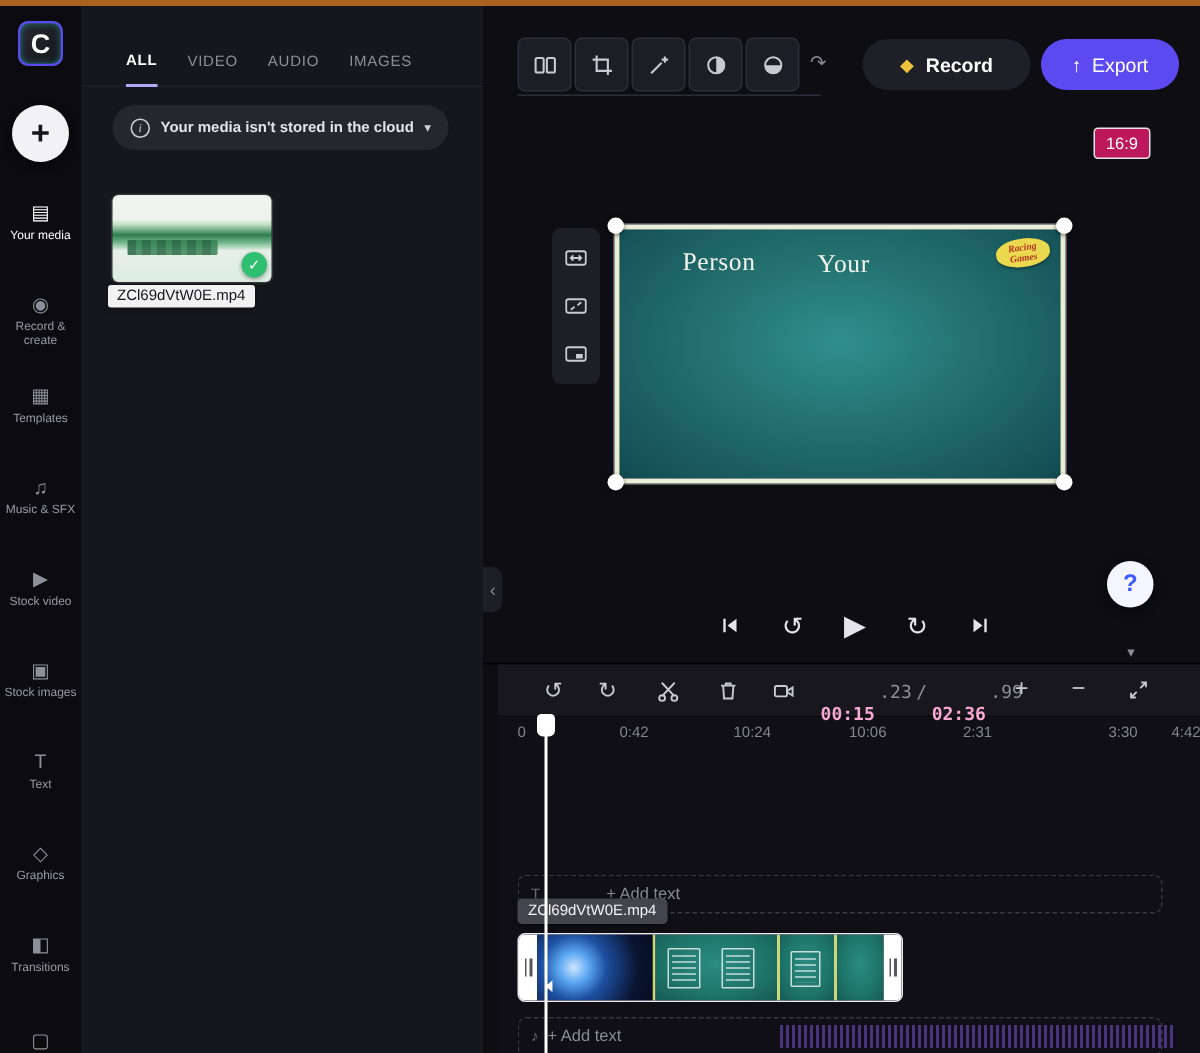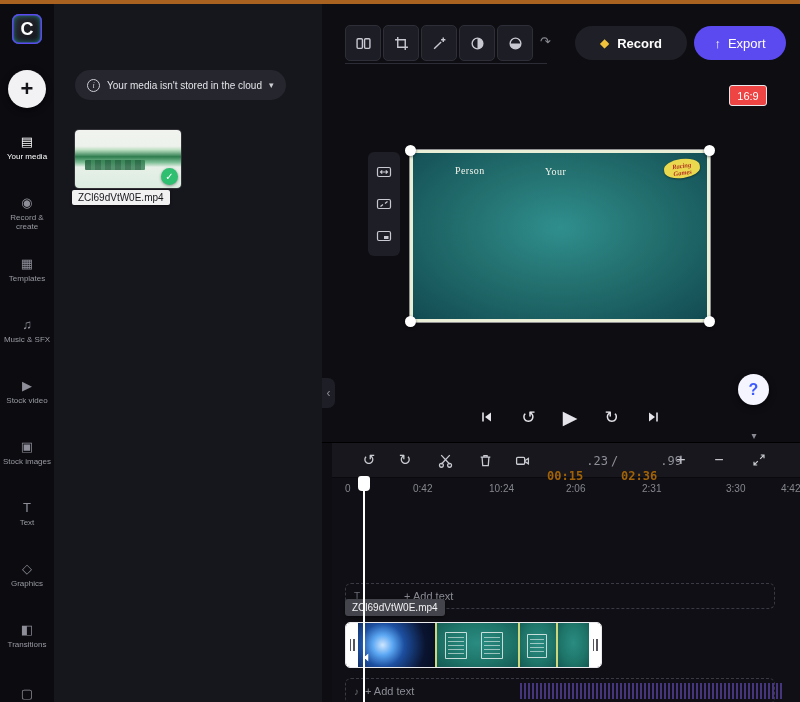--- a/index.html
+++ b/index.html
@@ -35,21 +35,21 @@
   .tabs { left:0; top:22px; width:268px; height:32px; display:flex; gap:20px;
           padding-left:30px; align-items:center; border-bottom:1px solid #20202a; }
   .tab { font-size:10px; letter-spacing:.5px; color:#8f8f99; cursor:pointer;
           height:32px; display:flex; align-items:center; }
   .tab.active { color:#ffffff; font-weight:bold; box-shadow:inset 0 -2px 0 #aéoa; border-bottom:2px solid #b3a7f7; }
   .cloud-pill { left:21px; top:66px; height:30px; padding:0 12px; border-radius:15px;
           background:#26262e; display:inline-flex; align-items:center; gap:7px; cursor:pointer; }
   .cloud-info { width:13px; height:13px; border:1px solid #cfcfd6; border-radius:50%;
           font-size:8px; color:#cfcfd6; display:flex; align-items:center; justify-content:center;
           font-family:"Liberation Serif",serif; font-style:italic; }
-  .cloud-txt { font-size:10px; font-weight:normal; color:#e2e2e8; }
+  .cloud-txt { font-size:10px; font-weight:bold; color:#e2e2e8; }
   .cloud-chev { font-size:9px; color:#cfcfd6; }
   .thumb { left:21px; top:126px; width:106px; height:58px; border-radius:4px; cursor:pointer;
           background:linear-gradient(180deg,#f0f3ee 0%,#eef2ec 28%,#bfe0c4 34%,#2e7d4f 46%,#7fbf97 56%,#e7f0e8 64%,#dcede0 100%);
           box-shadow:0 0 0 1px rgba(255,255,255,.12); overflow:visible; }
   .thumb-deco { left:10px; top:30px; width:60px; height:10px;
           background:repeating-linear-gradient(90deg,#1d5e3a 0 6px,#2e7d4f 6px 10px); opacity:.8; border-radius:1px;}
   .check { right:3px; bottom:3px; width:17px; height:17px; border-radius:50%;
           background:#2fbf71; color:#fff; font-size:10px; display:flex; align-items:center;
           justify-content:center; box-shadow:0 1px 3px rgba(0,0,0,.4); }
   .file-label { left:18px; top:186px; background:#f1f1f1; color:#17171c; font-size:10px;
@@ -69,38 +69,38 @@
   .upgrade-btn { left:253px; top:22px; width:112px; height:34px; border-radius:18px;
           background:#1f1f28; display:flex; align-items:center; justify-content:center;
           gap:8px; cursor:pointer; }
   .gem { color:#f0c23c; font-size:12px; }
   .upgrade-lbl { color:#fff; font-size:13px; font-weight:bold; }
   .export-btn { left:372px; top:22px; width:92px; height:34px; border-radius:18px;
           background:#5b4af0; display:flex; align-items:center; justify-content:center;
           gap:7px; cursor:pointer; }
   .export-arrow { color:#fff; font-size:13px; font-weight:bold; }
   .export-lbl { color:#fff; font-size:13px; font-weight:normal; }
-  .aspect-badge { left:407px; top:81px; width:38px; height:21px; background:#ef4444;
+  .aspect-badge { left:407px; top:81px; width:38px; height:21px; background:#be185d;
           border:1px solid #e8e8ec; border-radius:3px; color:#fff; font-size:11px;
           display:flex; align-items:center; justify-content:center; }
 
   .float-tools { left:46px; top:148px; width:32px; height:104px; background:#1e1e27;
           border-radius:6px; display:flex; flex-direction:column; align-items:center;
           justify-content:space-around; padding:4px 0; }
   .float-btn { width:26px; height:26px; border-radius:4px; display:flex; align-items:center;
           justify-content:center; cursor:pointer; }
   .float-btn svg { stroke:#c9c9d2; fill:none; stroke-width:1.2; }
 
   .preview { left:88px; top:146px; width:300px; height:172px;
           border:3px solid #e9eed6; border-radius:4px;
           background:radial-gradient(ellipse at 50% 45%, #2f8f8d 0%, #23706f 45%, #124b52 100%);
           box-shadow:0 0 0 1px rgba(255,255,255,.55); }
   .handle { width:11px; height:11px; border-radius:50%; background:#ffffff;
           box-shadow:0 1px 3px rgba(0,0,0,.5); cursor:pointer; z-index:3; }
-  .word { font-family:"Liberation Serif",serif; font-size:10px; color:#f3f3ea; letter-spacing:.4px; }
+  .word { font-family:"Liberation Serif",serif; font-size:17px; color:#f3f3ea; letter-spacing:.4px; }
   .board-logo { right:7px; top:6px; width:36px; height:19px; background:#ead84e;
           border-radius:50% / 45%; transform:rotate(-8deg); display:flex; flex-direction:column;
           align-items:center; justify-content:center; line-height:7px; box-shadow:0 1px 2px rgba(0,0,0,.4);}
   .board-logo span { color:#b33324; font-size:6.5px; font-style:italic; font-weight:bold;
           font-family:"Liberation Serif",serif; }
 
   .transport { left:150px; top:396px; width:196px; height:34px; display:flex;
           align-items:center; justify-content:space-between; }
   .tr-btn { width:30px; height:30px; display:flex; align-items:center; justify-content:center;
           color:#e4e4ea; cursor:pointer; }
@@ -117,21 +117,21 @@
 
   
   .timeline { left:332px; top:443px; width:468px; height:259px; background:#0f0f15; }
   .tl-toolbar { left:0; top:0; width:468px; height:35px; background:#17171d; border-bottom:1px solid #0a0a0e; }
   .tl-btn { width:26px; height:26px; top:4px; display:flex; align-items:center; justify-content:center;
           color:#c9c9d2; cursor:pointer; }
   .tl-btn svg { stroke:#c9c9d2; fill:none; stroke-width:1.2; }
   .tl-glyph { font-size:15px; }
   .timecode { left:200px; top:0; width:165px; height:35px; display:flex; align-items:center;
           justify-content:center; gap:3px; font-family:"DejaVu Sans Mono",monospace; font-size:12px; }
-  .tc-bright { color:#a16207; font-weight:bold;margin-top:30px; }
+  .tc-bright { color:#f9a8d4; font-weight:bold;margin-top:30px; }
   .tc-dim { color:#8f8f99; }
   .zoom-glyph { font-size:16px; }
 
   .ruler { left:0; top:35px; width:468px; height:22px; }
   .tick { top:5px; font-size:10px; color:#86868f; }
 
   .add-text-row { left:13px; top:140px; width:430px; height:26px; border:1px dashed #3a3a45;
           border-radius:6px; display:flex; align-items:center; gap:44px; padding-left:8px;
           color:#8b8b95; font-size:11px; cursor:pointer; }
   .track-ico { font-size:10px; color:#6e6e78; }
@@ -212,20 +212,26 @@
   <div class="abs nav-item" style="top:618px">
     <span class="nav-ico">◧</span>
     <span class="nav-lbl">Transitions</span>
   </div>
   <div class="abs nav-item" style="top:682px">
     <span class="nav-ico">▢</span>
   </div>
 </aside>
 
 <section class="abs media-panel">
+  <div class="abs tabs">
+    <span class="tab active">ALL</span>
+    <span class="tab">VIDEO</span>
+    <span class="tab">AUDIO</span>
+    <span class="tab">IMAGES</span>
+  </div>
 
   <div class="abs cloud-pill">
     <span class="cloud-info">i</span>
     <span class="cloud-txt">Your media isn't stored in the cloud</span>
     <span class="cloud-chev">▾</span>
   </div>
 
   <div class="abs thumb">
     <div class="abs thumb-deco"></div>
     <div class="abs check">✓</div>
@@ -375,23 +381,23 @@
       <svg width="14" height="14" viewBox="0 0 14 14">
         <path d="M8.8 2h3.2v3.2M2 8.8V12h3.2M12 2L8.2 5.8M2 12l3.8-3.8"></path>
       </svg>
     </div>
   </div>
 
   <div class="abs ruler">
     <span class="abs tick" style="left:13px">0</span>
     <span class="abs tick" style="left:81px">0:42</span>
     <span class="abs tick" style="left:157px">10:24</span>
-    <span class="abs tick" style="left:234px">2:06</span>
+    <span class="abs tick" style="left:234px">10:06</span>
     <span class="abs tick" style="left:310px">2:31</span>
-    <span class="abs tick" style="left:394px">3:30</span>
+    <span class="abs tick" style="left:407px">3:30</span>
     <span class="abs tick" style="left:449px">4:42</span>
   </div>
 
   <div class="abs add-text-row">
     <span class="track-ico">T</span>
     <span>+ Add text</span>
   </div>
 
   <div class="abs clip-tooltip">ZCl69dVtW0E.mp4</div>
 

